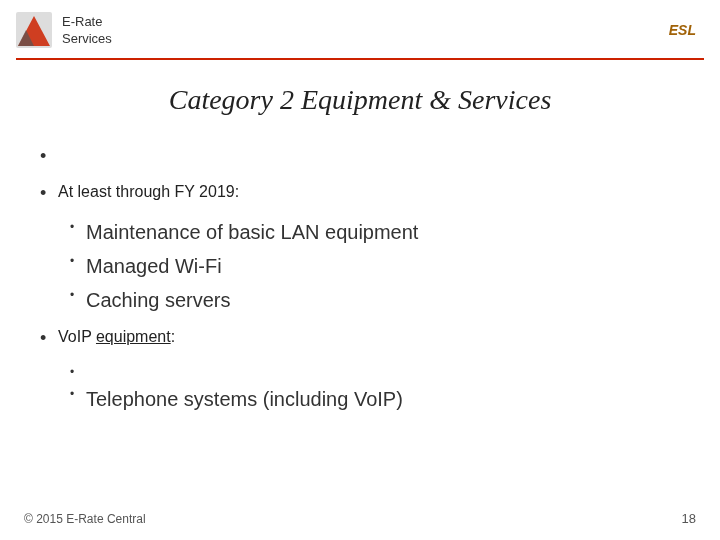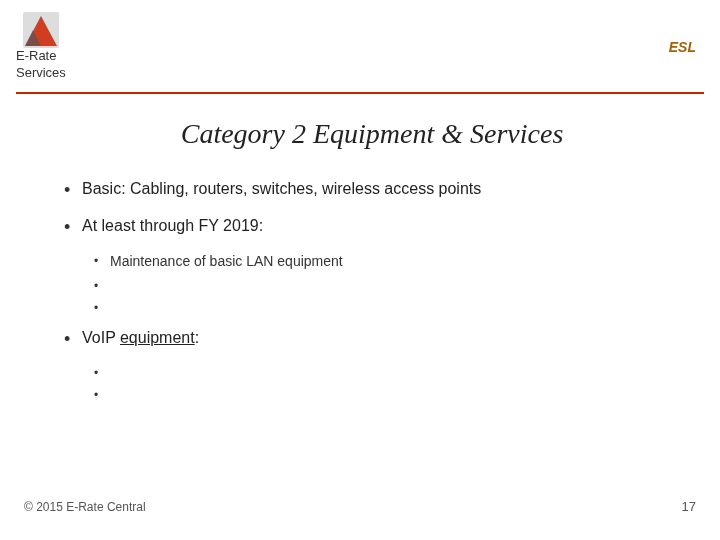--- a/index.html
+++ b/index.html
@@ -20,23 +20,22 @@
     
     .header {
       display: flex;
       align-items: center;
       justify-content: space-between;
       padding: 12px 24px 10px 16px;
     }
 
     .logo-area {
       display: flex;
-      align-items: center;
-      gap: 0;
-      flex-direction: column;
+      align-items: flex-end;
+      gap: 10px;
     }
 
     .logo-icon {
       width: 36px;
       height: 36px;
     }
 
     .logo-text {
       font-size: 13px;
       line-height: 1.3;
@@ -53,21 +52,20 @@
 
     .divider {
       height: 2px;
       background: #cc2200;
       margin: 0 16px;
     }
 
     
     .content {
       padding: 24px 40px 20px 40px;
-      margin-left: 24px;
     }
 
     .slide-title {
       text-align: center;
       font-size: 28px;
       font-style: italic;
       font-weight: normal;
       color: #222;
       margin-bottom: 28px;
       font-family: Georgia, serif;
@@ -113,32 +111,32 @@
     }
 
     .sub-dot {
       min-width: 16px;
       font-size: 12px;
       margin-top: 2px;
       color: #333;
     }
 
     .sub-text {
-      font-size: 14px;
+      font-size: 20px;
       line-height: 1.4;
     }
 
     .underline {
       text-decoration: underline;
     }
 
     
     .footer {
       position: absolute;
-      bottom: 26px;
+      bottom: 14px;
       left: 24px;
       right: 24px;
       display: flex;
       justify-content: space-between;
       align-items: center;
     }
 
     .footer-left {
       font-size: 12px;
       color: #555;
@@ -177,59 +175,61 @@
 <div class="content">
   <h1 class="slide-title">
     <span>Category 2 Equipment &amp; Services</span>
   </h1>
 
   <ul class="bullet-list">
 
     <li class="bullet-item-wrapper">
       <div class="bullet-item">
         <span class="bullet-dot">•</span>
-        <span class="bullet-text">Basic:  Cabling, routers, switches, wireless access points</span>
       </div>
     </li>
 
     <li class="bullet-item-wrapper">
       <div class="bullet-item">
         <span class="bullet-dot">•</span>
         <span class="bullet-text">At least through FY 2019:</span>
       </div>
       <ul class="sub-list">
         <li class="sub-item">
           <span class="sub-dot">•</span>
           <span class="sub-text">Maintenance of basic LAN equipment</span>
         </li>
         <li class="sub-item">
           <span class="sub-dot">•</span>
-        </li>
-        <li class="sub-item">
-          <span class="sub-dot">•</span>
+          <span class="sub-text">Managed Wi-Fi</span>
+        </li>
+        <li class="sub-item">
+          <span class="sub-dot">•</span>
+          <span class="sub-text">Caching servers</span>
         </li>
       </ul>
     </li>
 
     <li class="bullet-item-wrapper">
       <div class="bullet-item">
         <span class="bullet-dot">•</span>
         <span class="bullet-text">
           <span>VoIP </span><span class="underline">equipment</span><span>:</span>
         </span>
       </div>
       <ul class="sub-list">
         <li class="sub-item">
           <span class="sub-dot">•</span>
         </li>
         <li class="sub-item">
           <span class="sub-dot">•</span>
+          <span class="sub-text">Telephone systems (including VoIP)</span>
         </li>
       </ul>
     </li>
 
   </ul>
 </div>
 
 <div class="footer">
   <span class="footer-left">© 2015 E-Rate Central</span>
-  <span class="footer-right">17</span>
+  <span class="footer-right">18</span>
 </div>
 
 </body></html>

